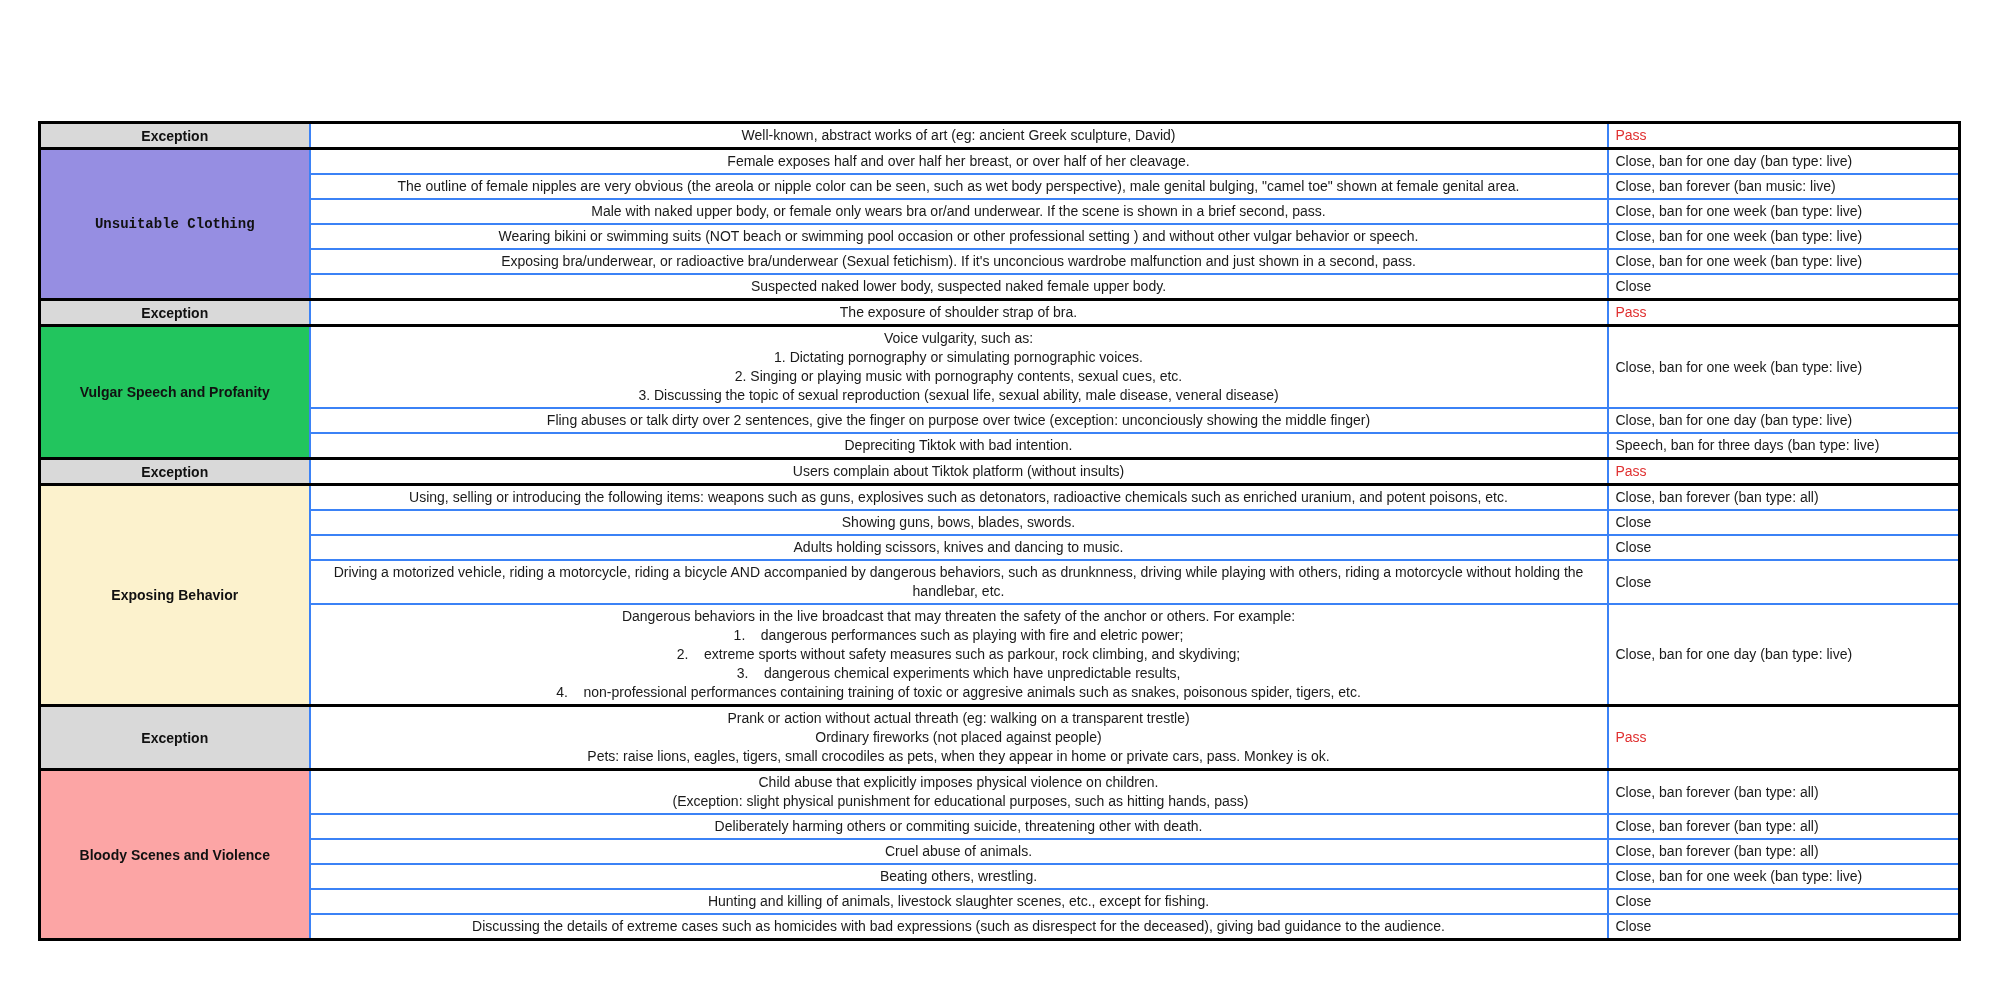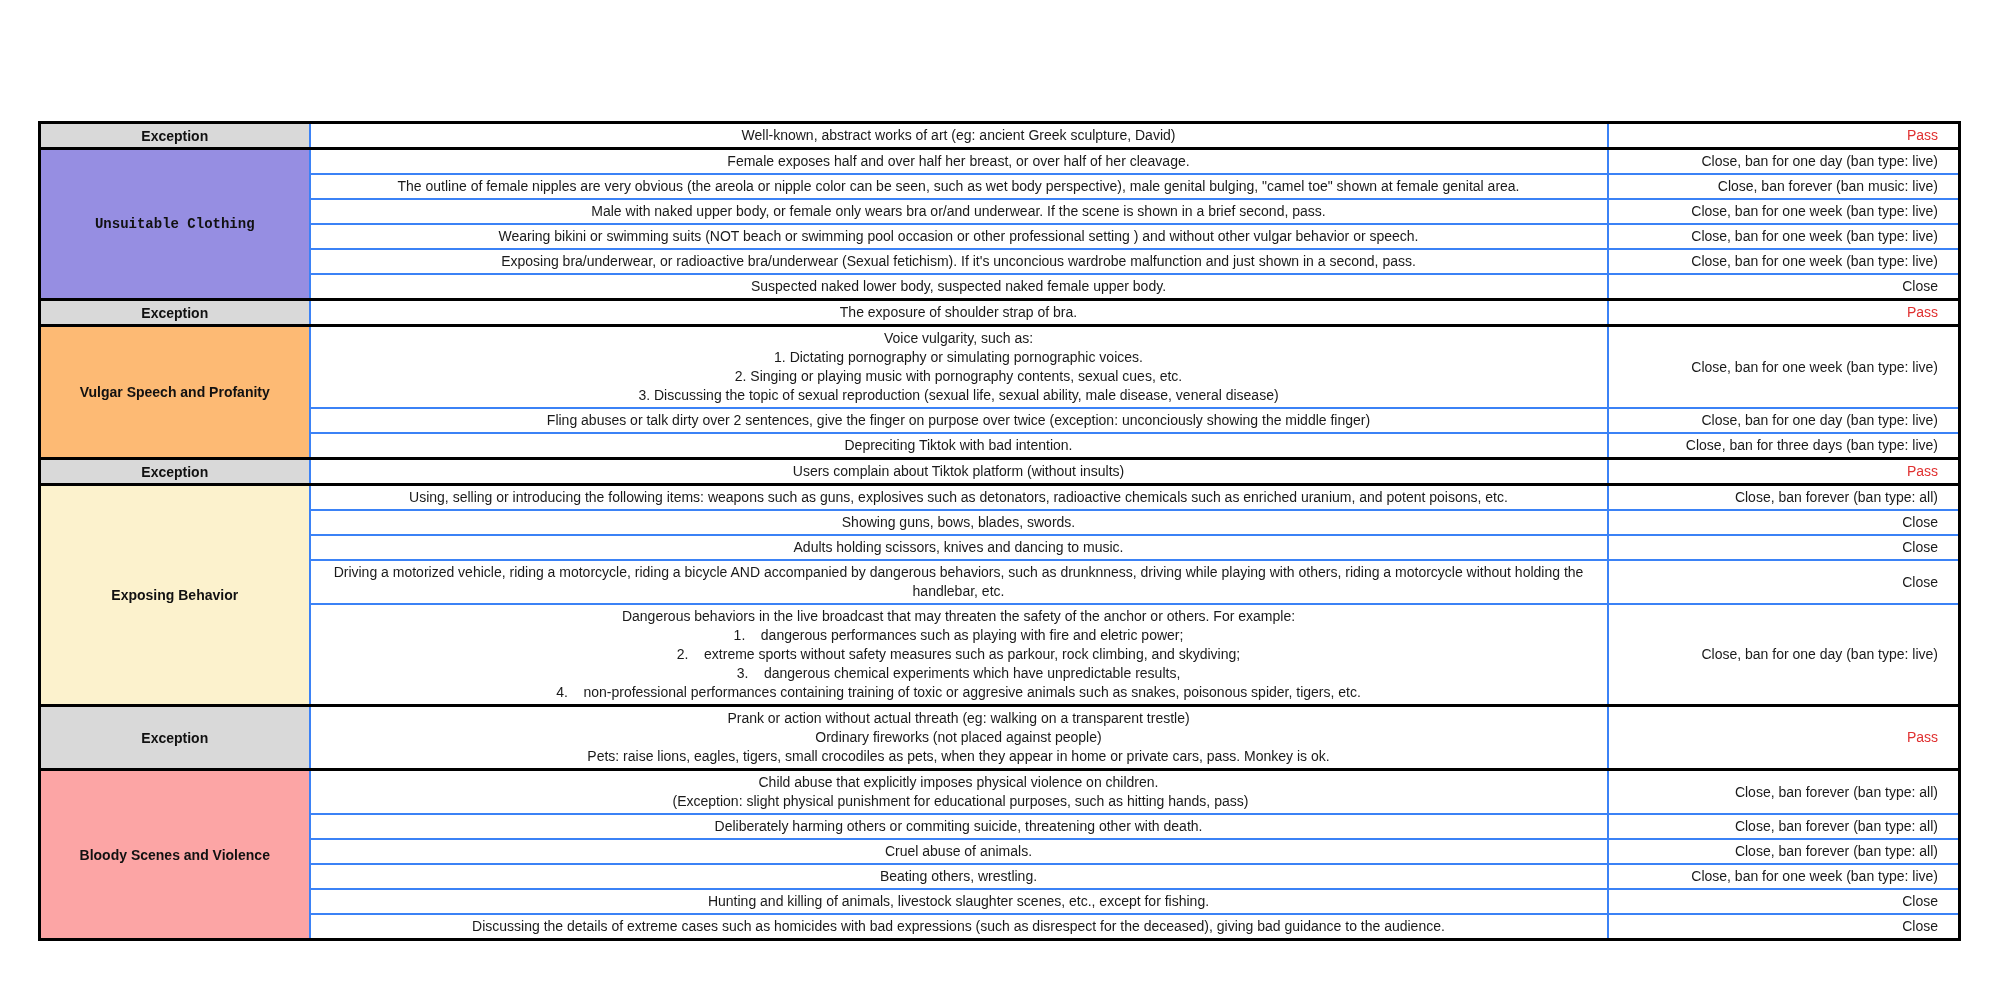--- a/index.html
+++ b/index.html
@@ -41,22 +41,22 @@
     padding: 2px 6px;
     color: #111111;
   }
   td.desc-cell {
     padding: 2px 7px;
     white-space: pre-wrap;
     line-height: 19px;
     text-align: center;
   }
   td.action-cell {
-    padding: 2px 20px;
-    text-align: right;
+    padding: 2px 7px;
+    text-align: left;
     line-height: 19px;
   }
 </style>
 </head>
 <body>
 
 <div class="page">
   <table class="rules">
     <colgroup>
       <col style="width:270px">
@@ -93,34 +93,34 @@
         <tr>
           <td class="desc-cell">Suspected naked lower body, suspected naked female upper body.</td>
           <td class="action-cell">Close</td>
         </tr>
         <tr class="section-start">
           <td class="cat-cell" rowspan="1" style="background: rgb(217, 217, 217);">Exception</td>
           <td class="desc-cell">The exposure of shoulder strap of bra.</td>
           <td class="action-cell" style="color: rgb(224, 48, 48);">Pass</td>
         </tr>
         <tr class="section-start">
-          <td class="cat-cell" rowspan="3" style="background: #fdba74;">Vulgar Speech and Profanity</td>
+          <td class="cat-cell" rowspan="3" style="background: #22c55e;">Vulgar Speech and Profanity</td>
           <td class="desc-cell">Voice vulgarity, such as:
 1. Dictating pornography or simulating pornographic voices.
 2. Singing or playing music with pornography contents, sexual cues, etc.
 3. Discussing the topic of sexual reproduction (sexual life, sexual ability, male disease, veneral disease)</td>
           <td class="action-cell">Close, ban for one week (ban type: live)</td>
         </tr>
         <tr>
           <td class="desc-cell">Fling abuses or talk dirty over 2 sentences, give the finger on purpose over twice (exception: unconciously showing the middle finger)</td>
           <td class="action-cell">Close, ban for one day (ban type: live)</td>
         </tr>
         <tr>
           <td class="desc-cell">Depreciting Tiktok with bad intention.</td>
-          <td class="action-cell">Close, ban for three days (ban type: live)</td>
+          <td class="action-cell">Speech, ban for three days (ban type: live)</td>
         </tr>
         <tr class="section-start">
           <td class="cat-cell" rowspan="1" style="background: rgb(217, 217, 217);">Exception</td>
           <td class="desc-cell">Users complain about Tiktok platform (without insults)</td>
           <td class="action-cell" style="color: rgb(224, 48, 48);">Pass</td>
         </tr>
         <tr class="section-start">
           <td class="cat-cell" rowspan="5" style="background: rgb(252, 242, 205);">Exposing Behavior</td>
           <td class="desc-cell">Using, selling or introducing the following items: weapons such as guns, explosives such as detonators, radioactive chemicals such as enriched uranium, and potent poisons, etc.</td>
           <td class="action-cell">Close, ban forever (ban type: all)</td>

